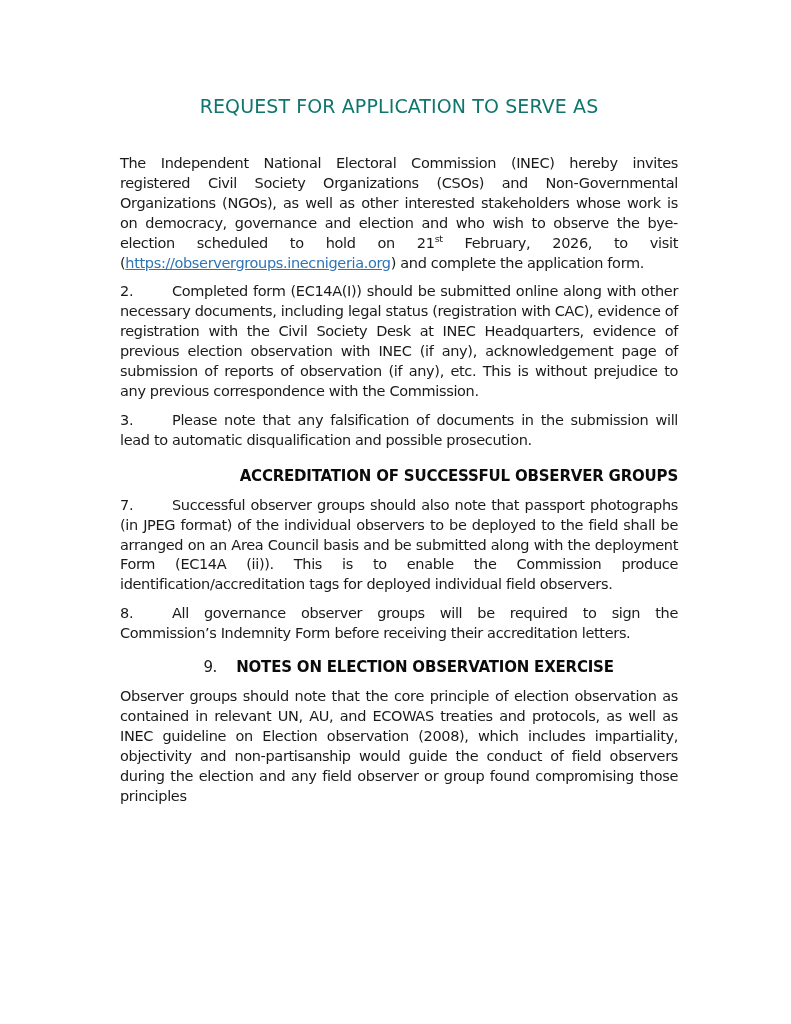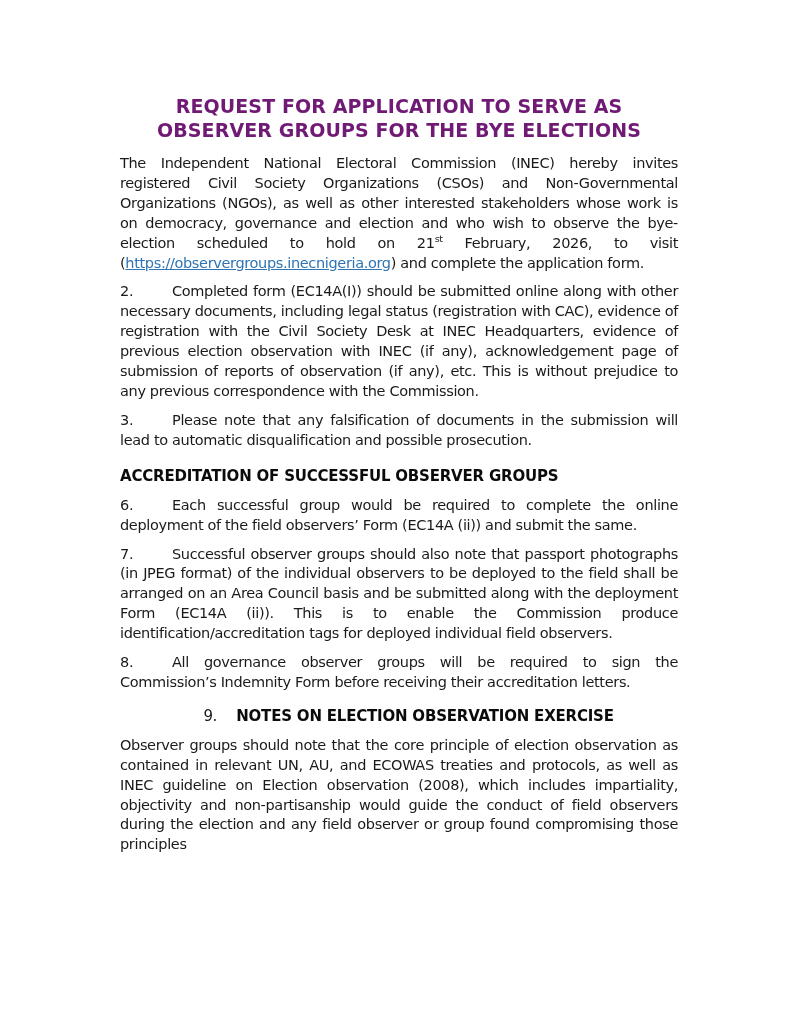--- a/index.html
+++ b/index.html
@@ -14,25 +14,25 @@
     font-family: "DejaVu Sans", sans-serif;
     color: #1a1a1a;
   }
   .content {
     position: absolute;
     top: 95px;
     left: 120px;
     width: 558px;
   }
   .doc-title {
-    font-weight: bold;
+    font-weight: normal;
     font-size: 19px;
     line-height: 23.5px;
     text-align: center;
-    color: #701a75;
+    color: #0f766e;
     letter-spacing: 0.1px;
     margin: 0 0 12px 0;
   }
   .doc-title .t-sup {
     font-size: 12px;
     vertical-align: super;
     line-height: 0;
   }
   p.body-par {
     font-size: 14.5px;
@@ -55,21 +55,21 @@
     color: #2e74b5;
     text-decoration: underline;
     cursor: pointer;
     margin-top: 36px;
   }
   h2.section-heading {
     font-size: 15px;
     font-weight: bold;
     color: #0b0b0b;
     letter-spacing: -0.2px;
-    text-align: left;
+    text-align: right;
     margin: 15px 0 10px 0;
     line-height: 20px;
   }
   p.numbered-heading {
     font-size: 15px;
     line-height: 20px;
     text-align: center;
     margin: 13px 0 10px 0;
     letter-spacing: -0.35px;
   }
@@ -80,33 +80,32 @@
   }
 </style>
 </head>
 <body>
 
 <div class="page">
   <div class="content">
 
     <h1 class="doc-title">
       <span>REQUEST FOR APPLICATION TO SERVE AS</span><br>
-      <span>OBSERVER GROUPS FOR THE BYE ELECTIONS</span><br>
+      <br>
     </h1>
 
     <p class="body-par"><span>The Independent National Electoral Commission (INEC) hereby invites registered Civil Society Organizations (CSOs) and Non-Governmental Organizations (NGOs), as well as other interested stakeholders whose work is on democracy, governance and election and who wish to observe the bye-  election scheduled to hold on 21</span><sup class="ord">st</sup><span> February, 2026, to visit (</span><a class="doclink">https://observergroups.inecnigeria.org</a><span>) and complete the application form.</span></p>
 
     <p class="body-par"><span class="num">2.</span><span>Completed form (EC14A(I)) should be submitted online along with other necessary documents, including legal status (registration with CAC), evidence of registration with the Civil Society Desk at INEC Headquarters, evidence of previous election observation with INEC (if any), acknowledgement page of submission of reports of observation (if any), etc. This is without prejudice to any previous correspondence with the Commission.</span></p>
 
     <p class="body-par"><span class="num">3.</span><span>Please note that any falsification of documents in the submission will lead to automatic disqualification and possible prosecution.</span></p>
 
 
     <h2 class="section-heading">ACCREDITATION OF SUCCESSFUL OBSERVER GROUPS</h2>
 
-    <p class="body-par"><span class="num">6.</span><span>Each successful group would be required to complete the online deployment of the field observers’ Form (EC14A (ii)) and submit the same.</span></p>
 
     <p class="body-par"><span class="num">7.</span><span>Successful observer groups should also note that passport photographs (in JPEG format) of the individual observers to be deployed to the field shall be arranged on an Area Council basis and be submitted along with the deployment Form (EC14A (ii)).  This is to enable the Commission produce identification/accreditation tags for deployed individual field observers.</span></p>
 
     <p class="body-par"><span class="num">8.</span><span>All governance observer groups will be required to sign the Commission’s Indemnity Form before receiving their accreditation letters.</span></p>
 
     <p class="numbered-heading"><span class="num">9.</span><span class="heading-text">NOTES ON ELECTION OBSERVATION EXERCISE</span></p>
 
     <p class="body-par">Observer groups should note that the core principle of election observation as contained in relevant UN, AU, and ECOWAS treaties and protocols, as well as INEC guideline on Election observation (2008), which includes impartiality, objectivity and non-partisanship would guide the conduct of field observers during the election and any field observer or group found compromising those principles</p>
 
   </div>

